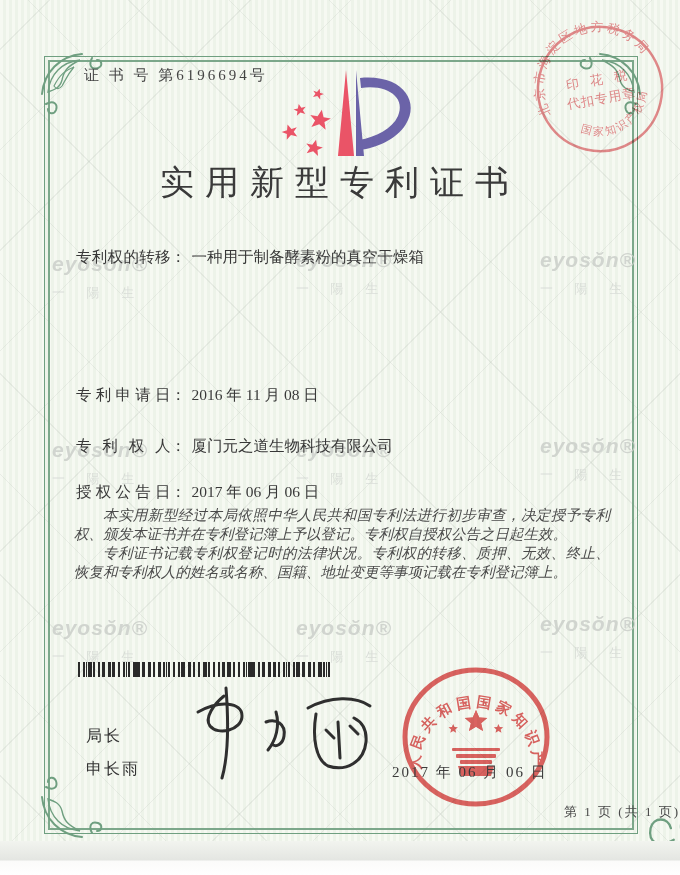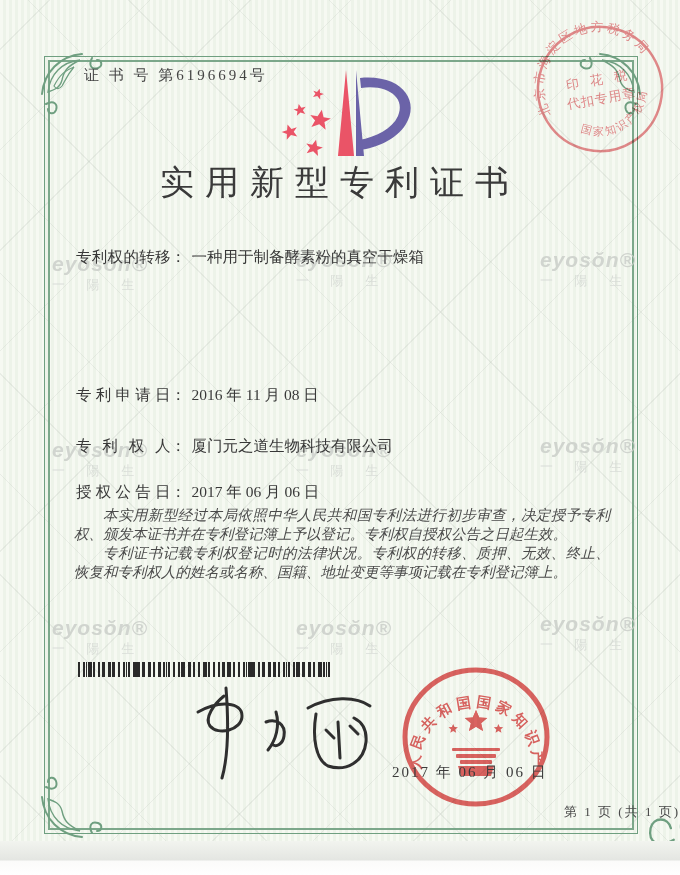--- a/index.html
+++ b/index.html
@@ -21,21 +21,21 @@
   .frame-inner{position:absolute;inset:3px;border:2px solid #6f9f80;opacity:.9;}
   .corner{position:absolute;width:86px;height:86px;color:#6f9f80;}
   .c-tl{left:40px;top:52px;}
   .c-tr{right:38px;top:52px;transform:scaleX(-1);}
   .c-bl{left:40px;bottom:36px;transform:scaleY(-1);}
   .c-br{right:30px;bottom:30px;transform:scale(-1.45,-1.45);transform-origin:70% 70%;}
 
   .wm{position:absolute;width:120px;text-align:left;color:#c9cdc8;pointer-events:none;
       font-family:"Liberation Sans",sans-serif;line-height:1.1;opacity:.8;}
   .wm .brand{font-size:21px;font-weight:bold;letter-spacing:1px;font-style:italic;}
-  .wm .cn{display:block;font-size:13px;letter-spacing:9px;color:#d3d7d2;margin-top:3px;}
+  .wm .cn{display:block;font-size:13px;letter-spacing:9px;color:#d3d7d2;margin-top:11px;}
 
   .cert-no{position:absolute;left:76px;top:66px;font-size:15px;letter-spacing:3px;color:#444;margin-left:8px;}
   .title{position:absolute;left:0;right:0;top:160px;text-align:center;
     font-size:34px;font-weight:400;letter-spacing:11px;color:#3a3a3a;}
 
   .field{position:absolute;left:76px;font-size:15.5px;color:#383838;white-space:nowrap;}
   .field .lb{display:inline-block;width:6.1em;text-align:justify;text-align-last:justify;}
   .field .colon{margin-right:.35em;}
   .f0{top:247px;} .f1{top:299px;} .f2{top:345px;} .f3{top:385px;} .f4{top:436px;} .f5{top:482px;}
 
@@ -164,20 +164,24 @@
   <div class="field f4"><span class="lb">专利权人</span><span class="colon">：</span><span>厦门元之道生物科技有限公司</span></div>
   <div class="field f5"><span class="lb">授权公告日</span><span class="colon">：</span><span>2017 年 06 月 06 日</span></div>
 
   <div class="paras">
     <p>本实用新型经过本局依照中华人民共和国专利法进行初步审查，决定授予专利权、颁发本证书并在专利登记簿上予以登记。专利权自授权公告之日起生效。</p>
     <p>专利证书记载专利权登记时的法律状况。专利权的转移、质押、无效、终止、恢复和专利权人的姓名或名称、国籍、地址变更等事项记载在专利登记簿上。</p>
   </div>
 
   <div class="barcode"></div>
 
+  <div class="director">
+    <div>局长</div>
+    <div>申长雨</div>
+  </div>
 
   <svg class="signature" width="200" height="108" viewBox="0 0 200 108">
     <g fill="none" stroke="#2f2f2f" stroke-width="3" stroke-linecap="round" stroke-linejoin="round">
       <path d="M18,34 C40,22 62,24 62,38 C62,52 38,58 30,48 C24,40 34,26 44,18"></path>
       <path d="M46,10 C48,36 50,72 42,100"></path>
       <path d="M96,34 C100,48 96,62 88,72 M86,44 C96,40 106,46 104,58 C103,66 96,70 92,66"></path>
       <path d="M128,30 C150,18 176,18 190,28"></path>
       <path d="M136,36 C132,60 136,82 148,88 C166,94 184,84 186,64 C187,52 182,44 174,40"></path>
       <path d="M158,44 L160,80 M146,52 l8,8 M170,48 l8,8"></path>
     </g>

